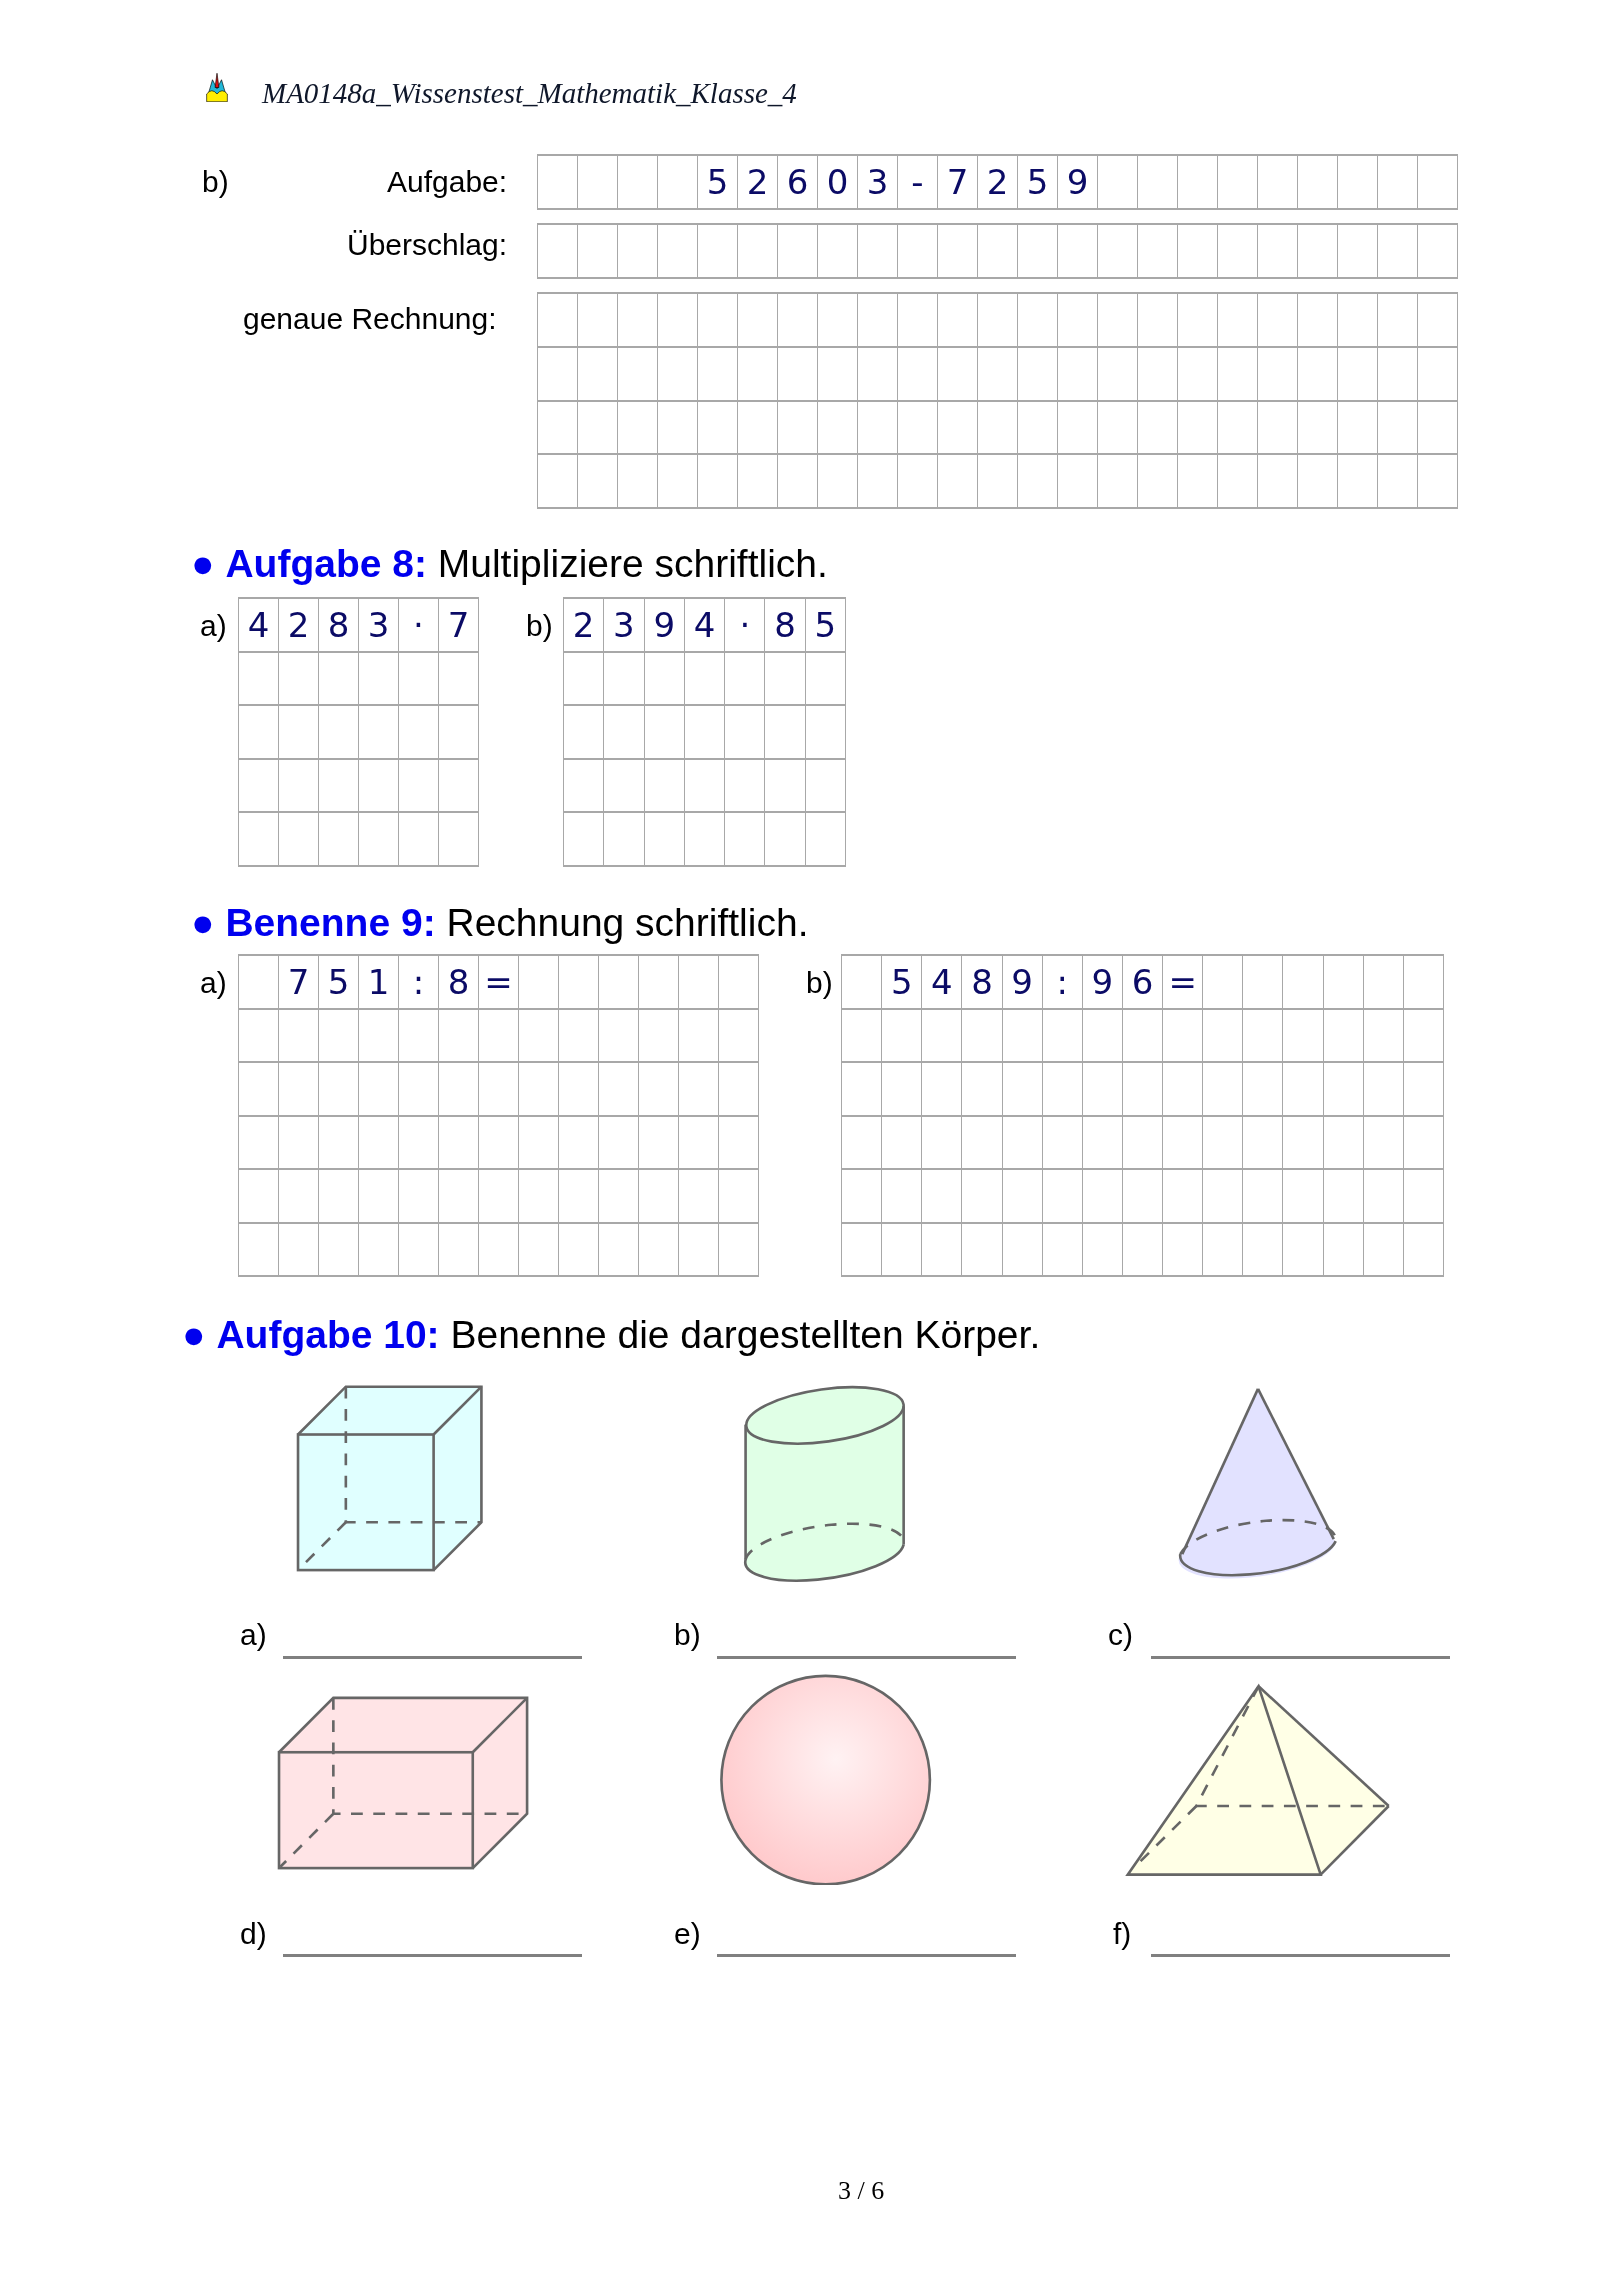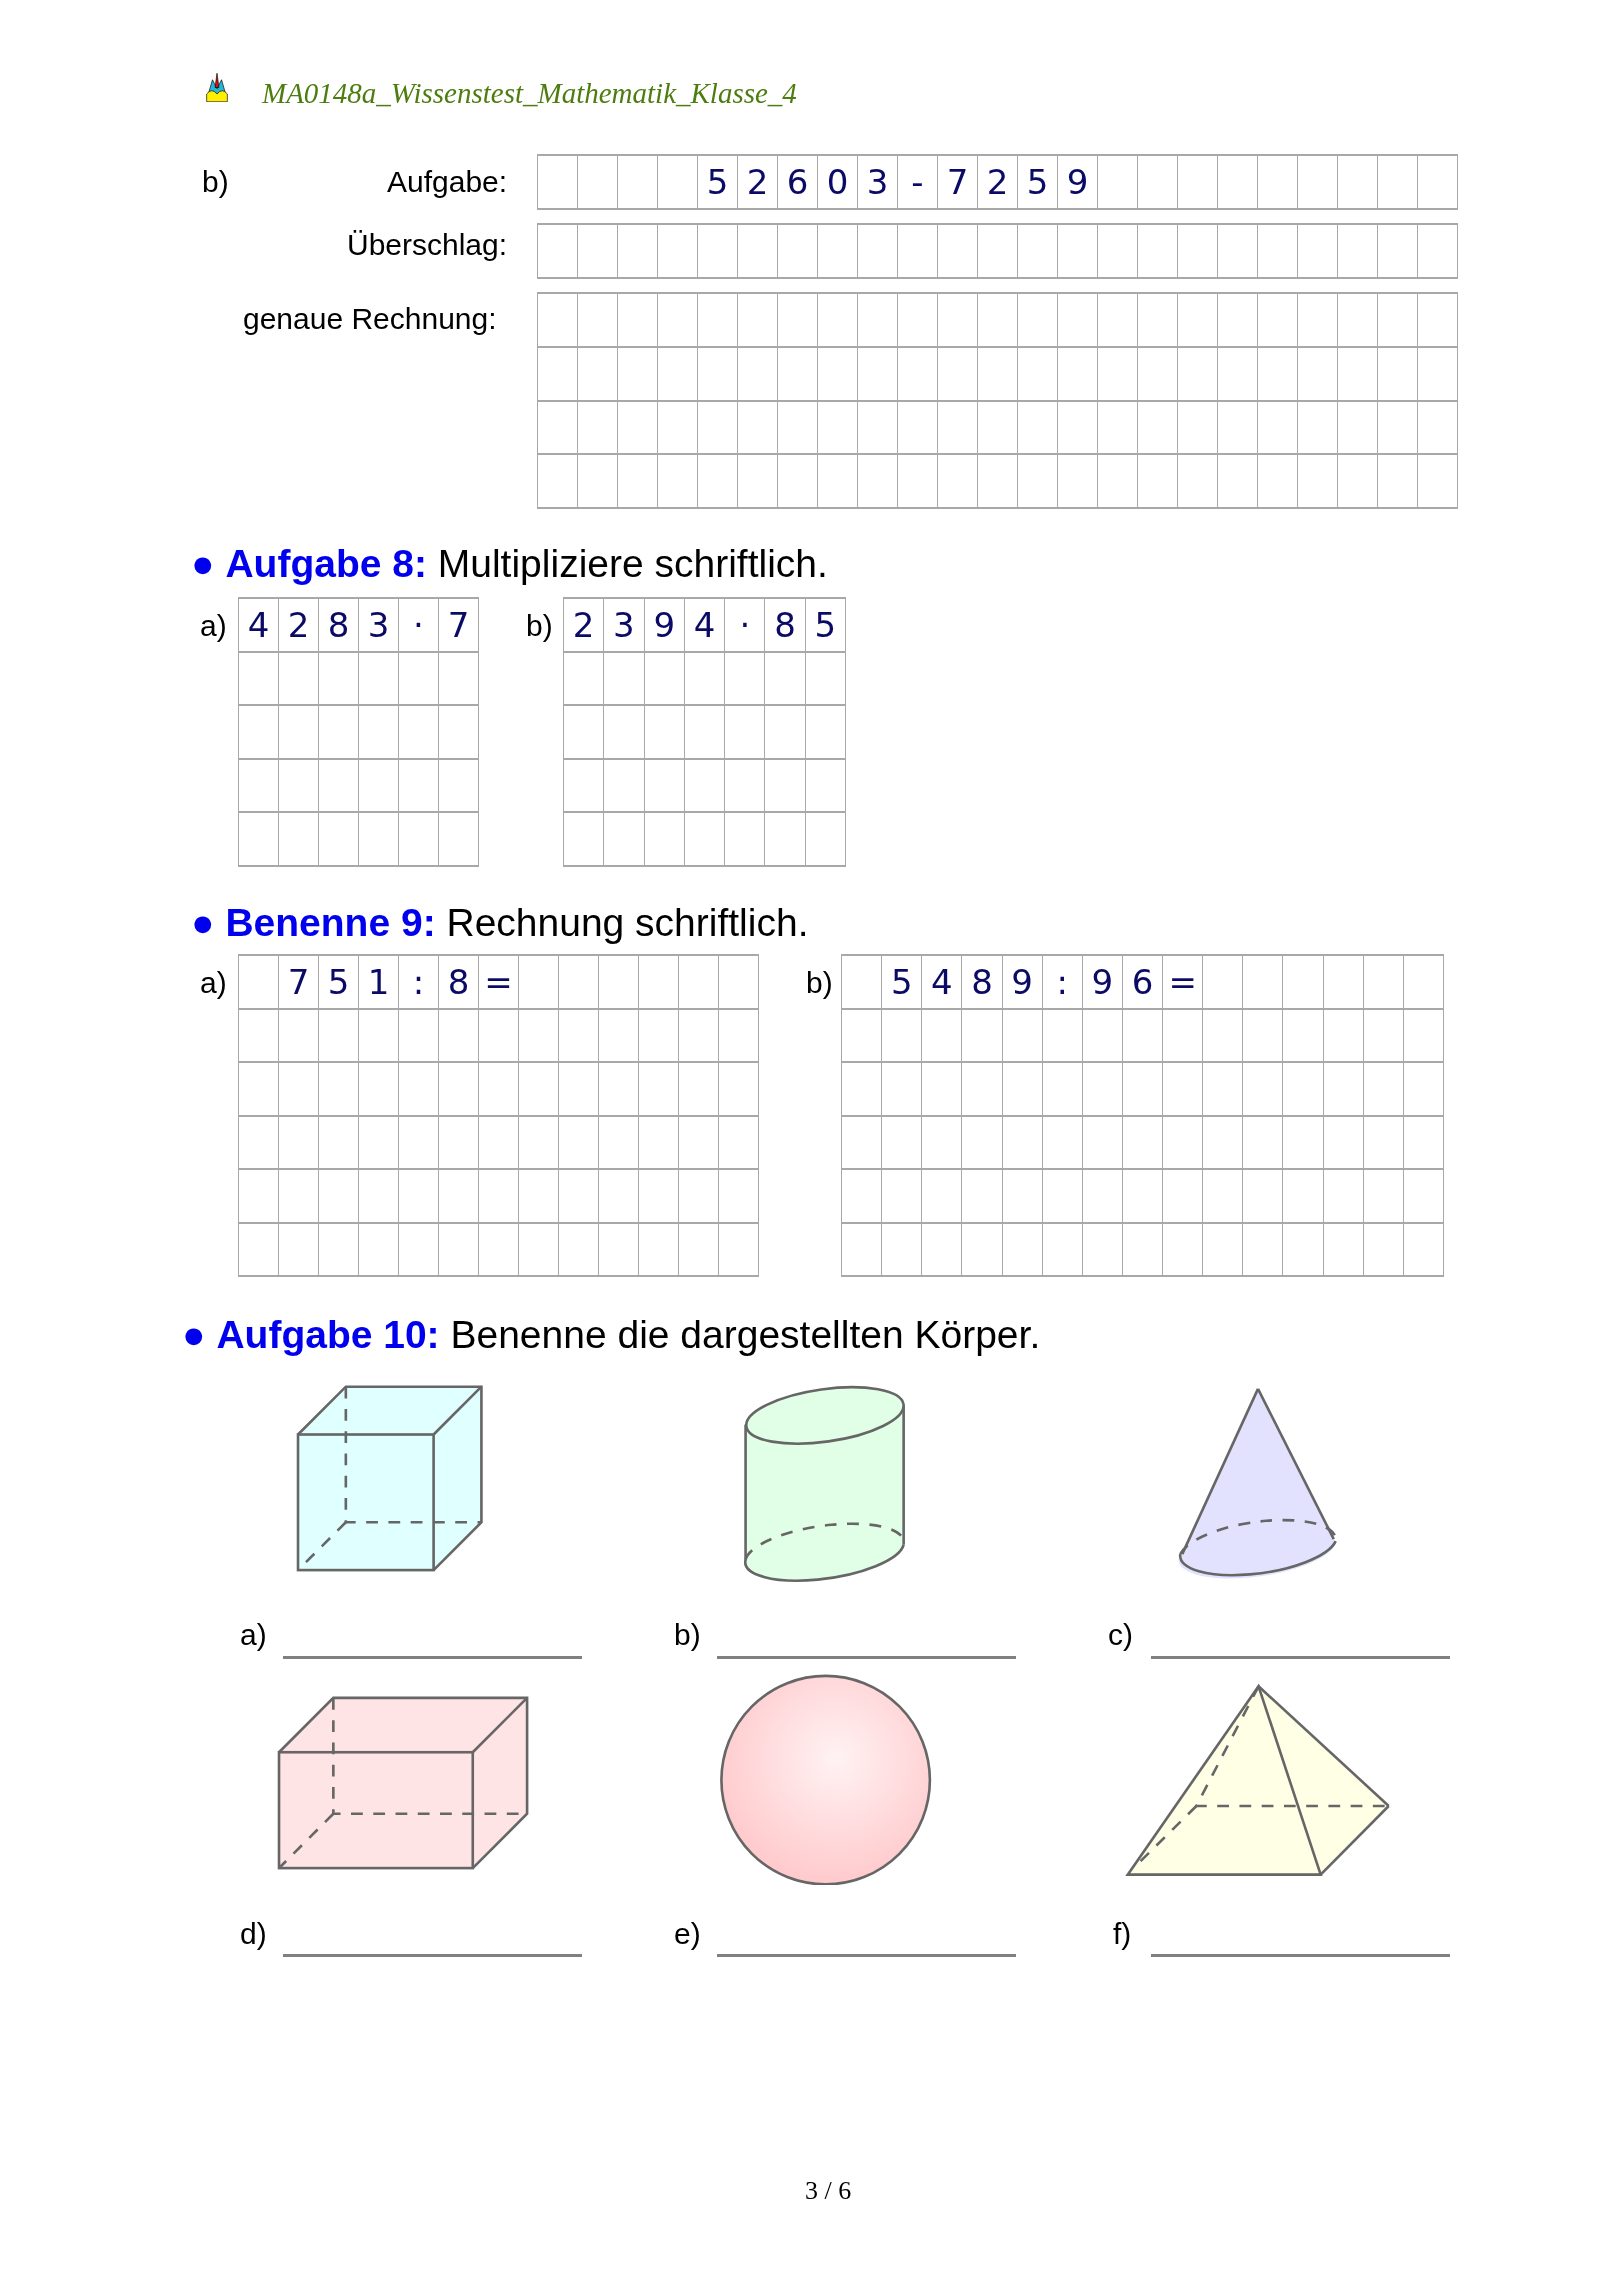--- a/index.html
+++ b/index.html
@@ -1,19 +1,19 @@
 <!DOCTYPE html>
 <html style="font-size:10.5px"><head>
 <meta charset="utf-8">
 <style>
   html, body { margin:0; padding:0; background:#ffffff; }
   body { width:1623px; height:2295px; position:relative; overflow:hidden;
          font-family:"Liberation Sans", sans-serif; color:#000; }
   .abs { position:absolute; }
-  .header-title { font-family:"Liberation Serif", serif; font-style:italic; font-size:29px; color:#4d7c0f; }
+  .header-title { font-family:"Liberation Serif", serif; font-style:italic; font-size:29px; color:#0f172a; }
   .label { font-size:30px; color:#000; white-space:nowrap; }
   .heading { font-size:39px; white-space:nowrap; }
   .heading .blue { color:#0000ee; font-weight:bold; }
   .grid { position:absolute; display:grid; border-top:2px solid #a8a8a8; border-left:1.3px solid #a8a8a8; box-sizing:border-box; }
   .cell { border-right:1.3px solid #a8a8a8; border-bottom:2px solid #a8a8a8; box-sizing:border-box;
           display:flex; align-items:center; justify-content:center;
           font-family:"DejaVu Sans", sans-serif; font-size:34px; color:#0b0b66; }
   .line { position:absolute; height:2.6px; background:#808080; }
   .footer { font-family:"Liberation Serif", serif; font-size:26px; }
 </style>
@@ -513,14 +513,14 @@
 <div class="abs label" style="left:1108px;top:1618px;">c)</div>
 <div class="line" style="left:1151px;top:1656px;width:299px;"></div>
 
 <div class="abs label" style="left:240px;top:1917px;">d)</div>
 <div class="line" style="left:283px;top:1954px;width:299px;"></div>
 <div class="abs label" style="left:674px;top:1917px;">e)</div>
 <div class="line" style="left:717px;top:1954px;width:299px;"></div>
 <div class="abs label" style="left:1113px;top:1917px;">f)</div>
 <div class="line" style="left:1151px;top:1954px;width:299px;"></div>
 
-<div class="abs footer" style="left:805px;top:2176px;">3 / 6</div>
+<div class="abs footer" style="left:838px;top:2176px;">3 / 6</div>
 
 
 </body></html>

